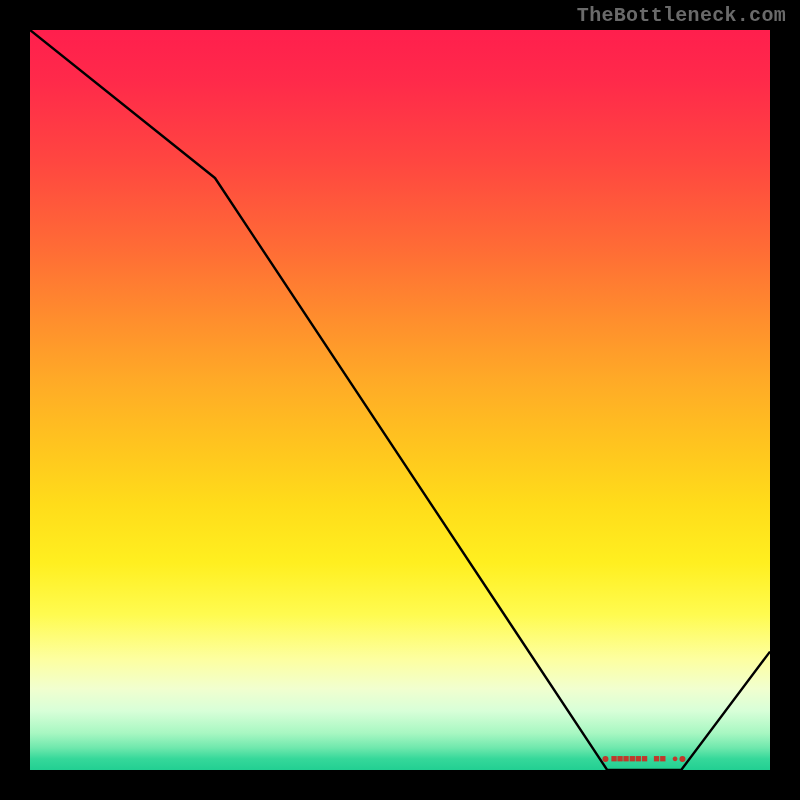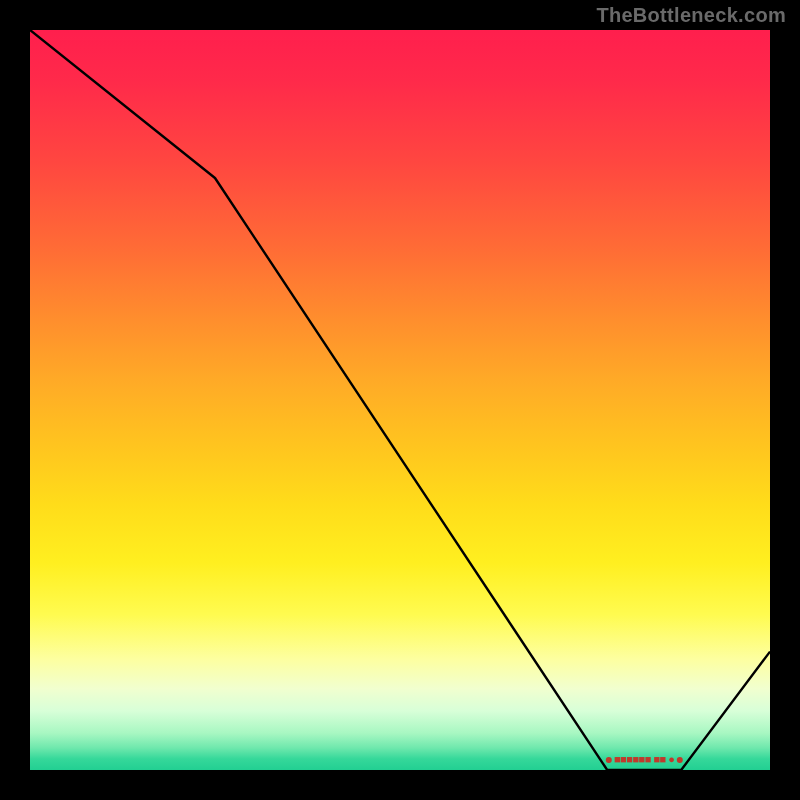--- a/index.html
+++ b/index.html
@@ -9,20 +9,21 @@
     height: 800px;
     background: #000;
     overflow: hidden;
     font-family: Arial, Helvetica, sans-serif;
   }
   .container {
     position: relative;
     width: 800px;
     height: 752px;
     background: #000;
+    font-family: Liberation Mono, monospace;
   }
   .watermark {
     position: absolute;
     top: 4px;
     right: 14px;
     color: #6a6a6a;
     font-size: 20px;
     font-weight: 600;
     letter-spacing: 0.3px;
   }

